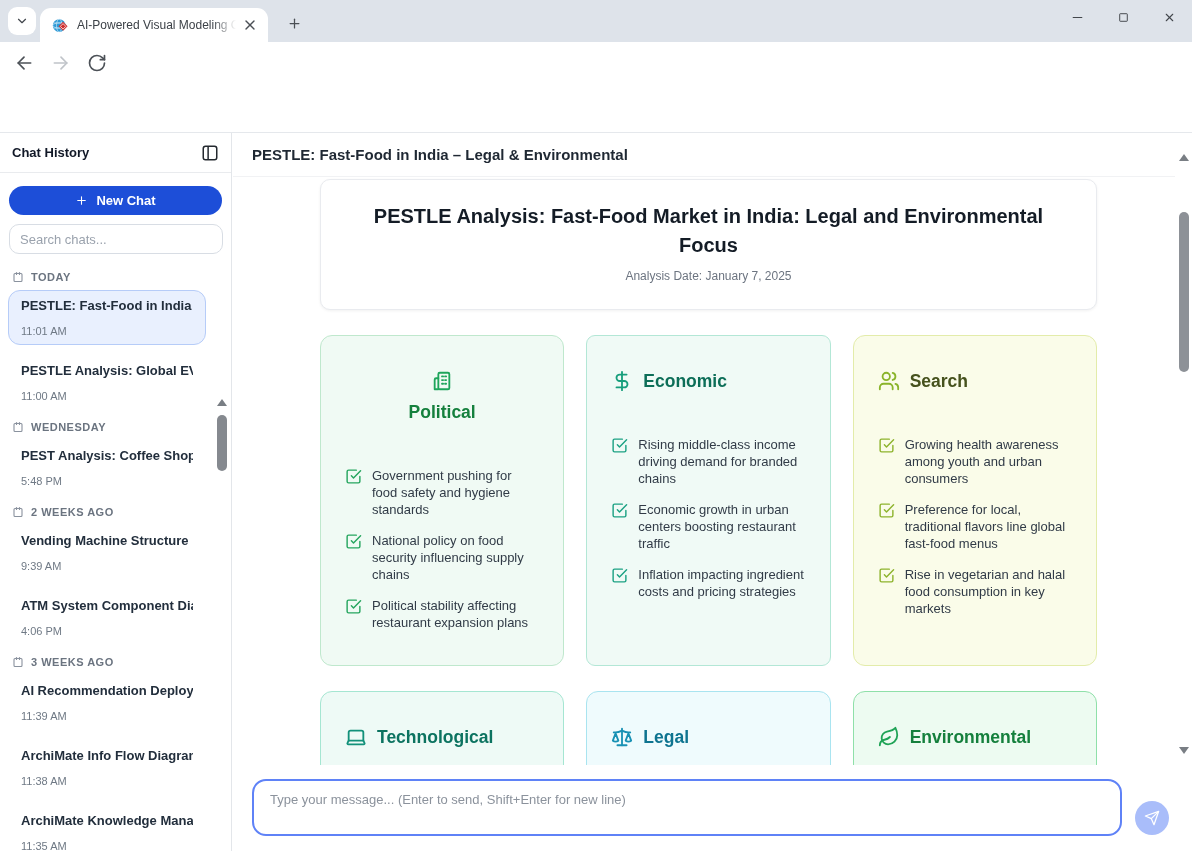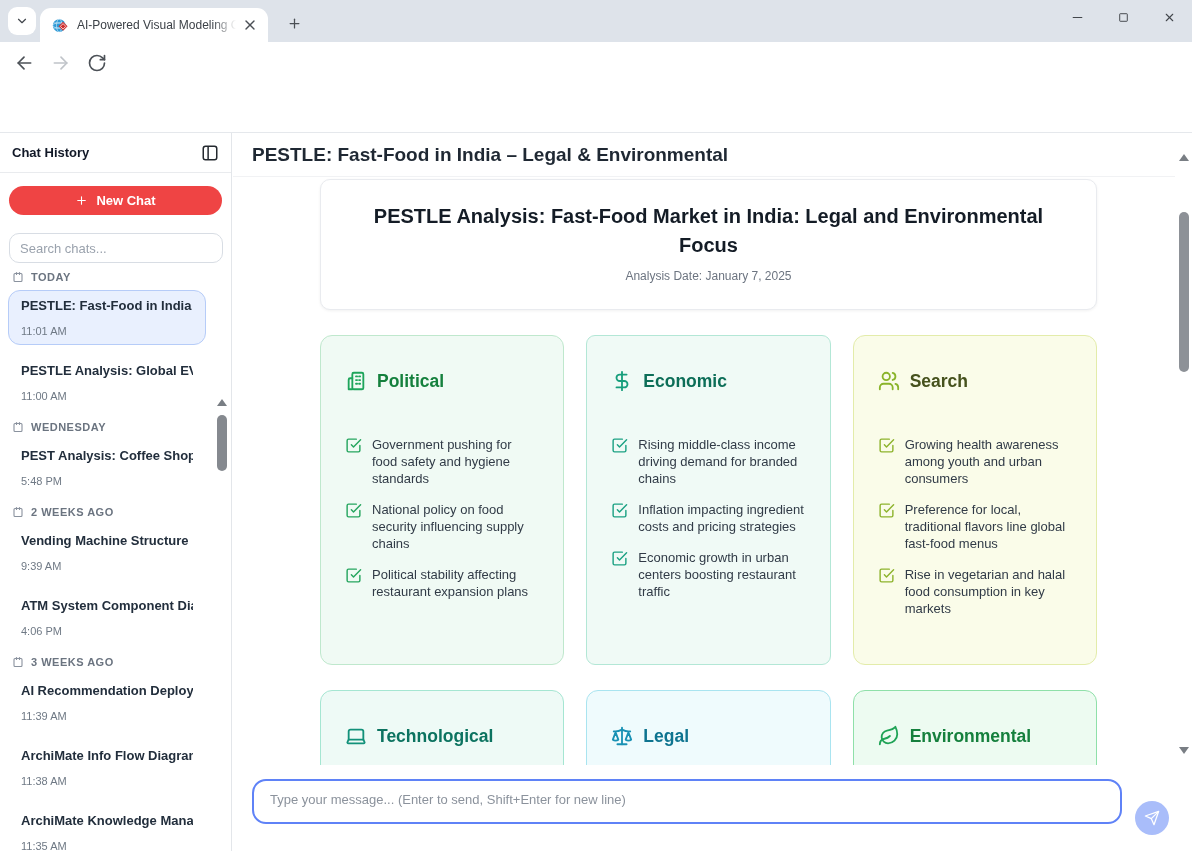--- a/index.html
+++ b/index.html
@@ -53,45 +53,45 @@
                display:flex; align-items:center; justify-content:center; }
   .user-avatar { position:absolute; left:1150px; top:92px; width:32px; height:32px; border-radius:50%;
                  background:linear-gradient(135deg,#a320d6,#7d1ab8); color:#fff; font-size:14px; font-weight:700;
                  display:flex; align-items:center; justify-content:center; }
 
   
   .sidebar { position:absolute; left:0; top:133px; width:232px; height:718px; background:#fff; border-right:1px solid #e3e6ea; }
   .sb-head { height:40px; display:flex; align-items:center; justify-content:space-between; padding:0 12px; border-bottom:1px solid #e9ebee; }
   .sb-title { font-size:13px; font-weight:700; color:#111827; }
   .panel-btn { width:18px; height:18px; color:#24292f; }
-  .newchat { margin:13px 9px 0; height:29px; background:#ef4444; border-radius:15px; color:#fff;
+  .newchat { margin:13px 9px 0; height:29px; background:#1d4ed8; border-radius:15px; color:#fff;
              display:flex; align-items:center; justify-content:center; gap:8px; font-size:13px; font-weight:700; }
   .newchat .ic { width:13px; height:13px; }
-  .sb-search { display:block; margin:18px 9px 0; width:214px; height:30px; border:1px solid #d8dde4; border-radius:10px;
+  .sb-search { display:block; margin:9px 9px 0; width:214px; height:30px; border:1px solid #d8dde4; border-radius:10px;
                padding:0 10px; font-size:13px; color:#333; outline:none; font-family:inherit; }
   .sb-search::placeholder { color:#9aa2ad; }
   .sb-list { position:absolute; left:0; top:129px; width:232px; height:589px; overflow:hidden; padding:0 26px 0 8px; }
   .group-label { display:flex; align-items:center; gap:7px; margin:8px 4px 6px; height:14px;
                  font-size:11px; font-weight:700; letter-spacing:.5px; color:#6b7480; }
   .group-label .ic { width:12px; height:12px; color:#8a929e; flex:0 0 auto; }
   .chat-item { padding:6px 12px; margin-bottom:10px; border-radius:12px; border:1px solid transparent; }
   .chat-item.selected { background:#e9f0fe; border-color:#b6ccf8; }
   .ci-title { font-size:13px; font-weight:700; color:#222e3c; line-height:17px; white-space:nowrap; overflow:hidden; }
   .ci-time { font-size:11px; color:#6f7985; line-height:14px; margin-top:10px; }
 
   
   .sb-scroll { position:absolute; left:213px; top:262px; width:18px; height:589px; }
   .arrow-up { width:0; height:0; border-left:5px solid transparent; border-right:5px solid transparent; border-bottom:7px solid #797e84; margin:4px auto 0; }
   .arrow-dn { width:0; height:0; border-left:5px solid transparent; border-right:5px solid transparent; border-top:7px solid #797e84; margin:0 auto; position:absolute; bottom:10px; left:4px; }
   .sb-thumb { position:absolute; left:4px; top:20px; width:10px; height:56px; border-radius:5px; background:#85898f; }
 
   
   .main { position:absolute; left:233px; top:133px; width:959px; height:718px; background:#fff; }
   .chat-titlebar { height:44px; display:flex; align-items:center; padding-left:19px; border-bottom:1px solid #f1f2f4;
-                   font-size:19px; font-weight:700; color:#1f2833; }
+                   font-size:15px; font-weight:700; color:#1f2833; }
   .scrollarea { position:absolute; left:0; top:44px; width:959px; height:588px; overflow:hidden; }
   .doc { position:absolute; left:87px; top:2px; width:777px; }
   .doc-card { background:#fff; border:1px solid #e9ebef; border-radius:10px; box-shadow:0 1px 3px rgba(0,0,0,.06);
               padding:22px 38px 26px; }
   .doc-title { font-size:20px; font-weight:700; color:#141c26; text-align:center; line-height:29px; }
   .doc-sub { font-size:12px; color:#6c7480; text-align:center; margin-top:9px; }
   .grid { display:grid; grid-template-columns:repeat(3,1fr); gap:25px 22px; margin-top:25px; }
   .card { border-radius:12px; border:1px solid; min-height:330px; padding:34px 24px 20px; }
   .card-head { display:flex; align-items:center; gap:10px; font-size:17.5px; font-weight:700; }
   .card-head .ic { width:22px; height:22px; flex:0 0 auto; }
@@ -99,21 +99,21 @@
   .citem { display:flex; gap:10px; margin-bottom:14px; }
   .check-icon { width:17px; height:17px; flex:0 0 auto; margin-top:1px; color:var(--check,#22a55e); }
   .citem-text { font-size:13px; line-height:17px; color:#313b47; }
 
   
   .main-scroll { position:absolute; right:0; top:150px; width:17px; height:614px; background:#fff; }
   .ms-thumb { position:absolute; left:4px; top:62px; width:10px; height:160px; border-radius:5px; background:#8d9197; }
 
   
   .inputbar { position:absolute; left:0; top:632px; width:959px; height:86px; background:#fff; }
-  .msg-box { position:absolute; left:19px; top:14px; width:870px; height:45px; border:2px solid #5f82f7; border-radius:14px;
+  .msg-box { position:absolute; left:19px; top:14px; width:870px; height:57px; border:2px solid #5f82f7; border-radius:14px;
              resize:none; padding:11px 16px; font-size:13px; font-family:inherit; color:#0f172a; outline:none; }
   .msg-box::placeholder { color:#8b929c; }
   .send-btn { position:absolute; left:902px; top:36px; width:34px; height:34px; border-radius:50%; background:#a9bdfa;
               display:flex; align-items:center; justify-content:center; color:#fff; }
   .send-btn .ic { width:16px; height:16px; }
 </style>
 </head>
 <body>
 
 <div class="stage">
@@ -427,21 +427,21 @@
   <main class="main">
     <div class="chat-titlebar">PESTLE: Fast-Food in India – Legal &amp; Environmental</div>
     <div class="scrollarea">
       <div class="doc">
         <div class="doc-card">
           <div class="doc-title">PESTLE Analysis: Fast-Food Market in India: Legal and Environmental Focus</div>
           <div class="doc-sub">Analysis Date: January 7, 2025</div>
         </div>
         <div class="grid">
   <div class="card" style="background: rgb(240, 250, 244); border-color: rgb(191, 232, 205); --check: #25a55e;">
-    <div class="card-head" style="color: rgb(21, 128, 61);">
+    <div class="card-head" style="color: rgb(21, 128, 61); flex-direction: column;">
       <span class="ic" style="color: rgb(30, 165, 91);">
                   <svg viewBox="0 0 24 24" fill="none" stroke="currentColor" stroke-width="2" stroke-linecap="round" stroke-linejoin="round">
                     <rect x="8" y="3" width="12" height="18" rx="1.5"></rect>
                     <path d="M8 9H5.5A1.5 1.5 0 0 0 4 10.5V21h4"></path>
                     <path d="M12 7h1.2M15.3 7h1.2M12 11h1.2M15.3 11h1.2M12 15h1.2M15.3 15h1.2"></path>
                   </svg>
                 </span>
       <span>Political</span>
     </div>
     <div class="card-items">
@@ -498,31 +498,31 @@
     <span class="citem-text">Rising middle-class income driving demand for branded chains</span>
   </div>
 
   <div class="citem">
     <span class="check-icon ic">
                     <svg viewBox="0 0 24 24" fill="none" stroke="currentColor" stroke-width="2" stroke-linecap="round" stroke-linejoin="round">
                       <path d="m9 11 3 3L22 4"></path>
                       <path d="M21 12v7a2 2 0 0 1-2 2H5a2 2 0 0 1-2-2V5a2 2 0 0 1 2-2h11"></path>
                     </svg>
                   </span>
+    <span class="citem-text">Economic growth in urban centers boosting restaurant traffic</span>
+  </div>
+
+  <div class="citem">
+    <span class="check-icon ic">
+                    <svg viewBox="0 0 24 24" fill="none" stroke="currentColor" stroke-width="2" stroke-linecap="round" stroke-linejoin="round">
+                      <path d="m9 11 3 3L22 4"></path>
+                      <path d="M21 12v7a2 2 0 0 1-2 2H5a2 2 0 0 1-2-2V5a2 2 0 0 1 2-2h11"></path>
+                    </svg>
+                  </span>
     <span class="citem-text">Inflation impacting ingredient costs and pricing strategies</span>
-  </div>
-
-  <div class="citem">
-    <span class="check-icon ic">
-                    <svg viewBox="0 0 24 24" fill="none" stroke="currentColor" stroke-width="2" stroke-linecap="round" stroke-linejoin="round">
-                      <path d="m9 11 3 3L22 4"></path>
-                      <path d="M21 12v7a2 2 0 0 1-2 2H5a2 2 0 0 1-2-2V5a2 2 0 0 1 2-2h11"></path>
-                    </svg>
-                  </span>
-    <span class="citem-text">Economic growth in urban centers boosting restaurant traffic</span>
   </div>
 </div>
   </div>
 
   <div class="card" style="background: rgb(250, 252, 233); border-color: rgb(227, 236, 170); --check: #8db32d;">
     <div class="card-head" style="color: rgb(70, 82, 29);">
       <span class="ic" style="color: rgb(138, 180, 42);">
                   <svg viewBox="0 0 24 24" fill="none" stroke="currentColor" stroke-width="2" stroke-linecap="round" stroke-linejoin="round">
                     <circle cx="9" cy="7" r="4"></circle>
                     <path d="M16 21v-2a4 4 0 0 0-4-4H6a4 4 0 0 0-4 4v2"></path>

